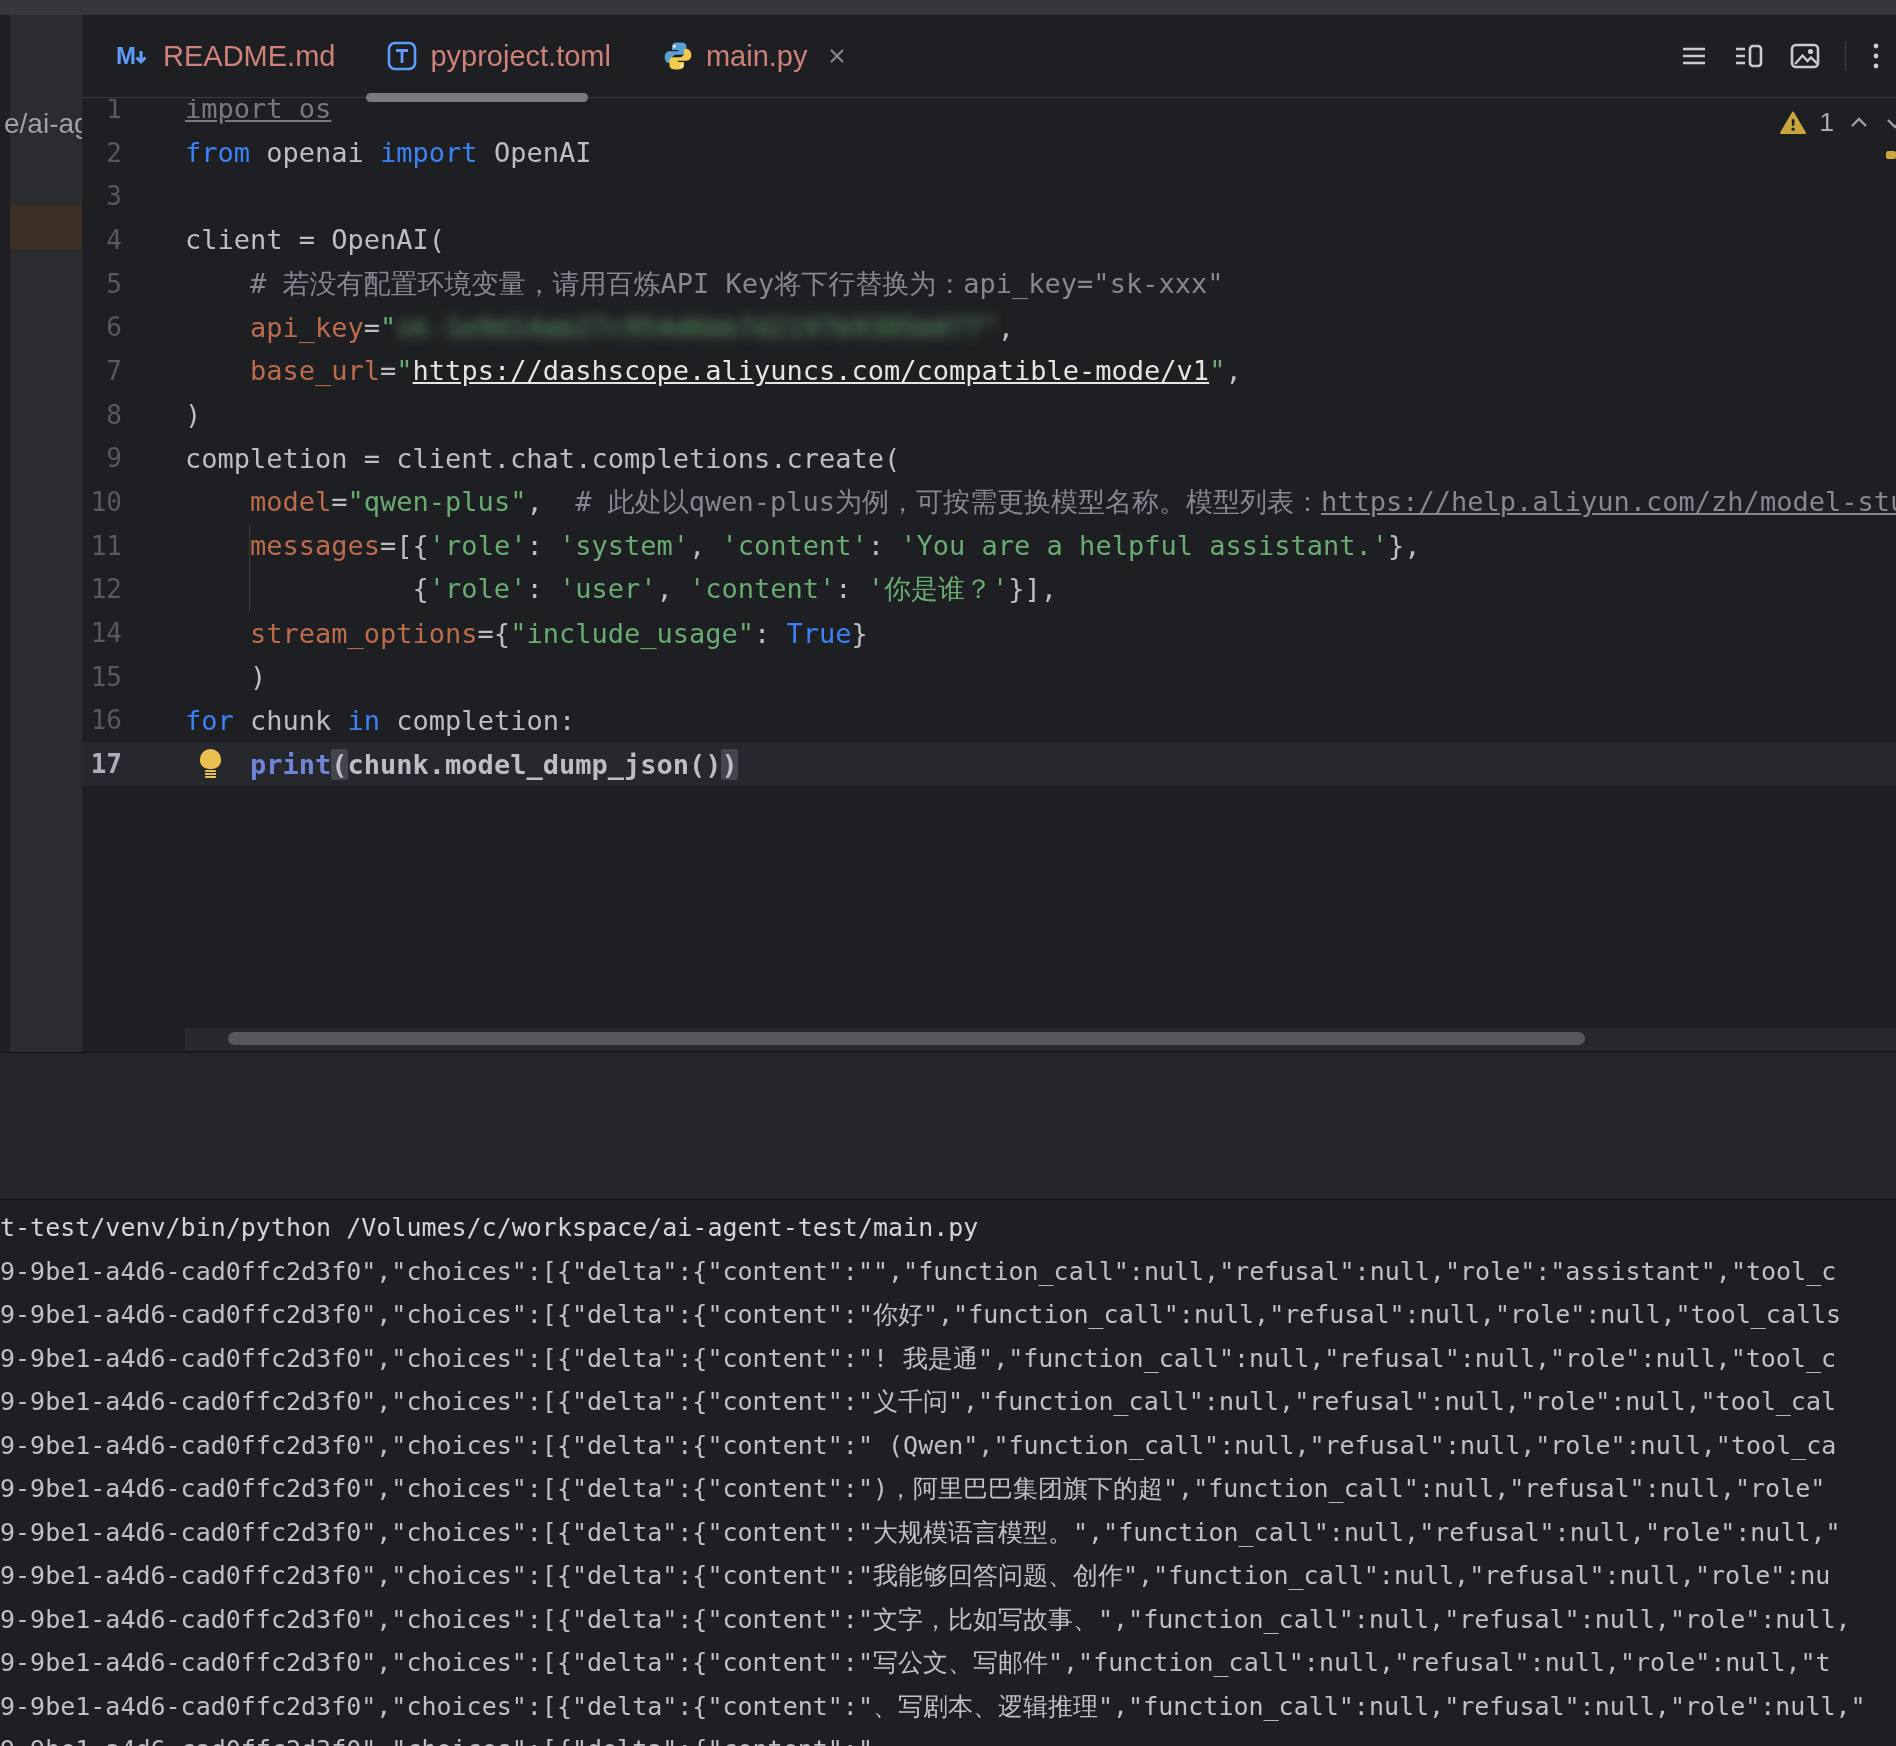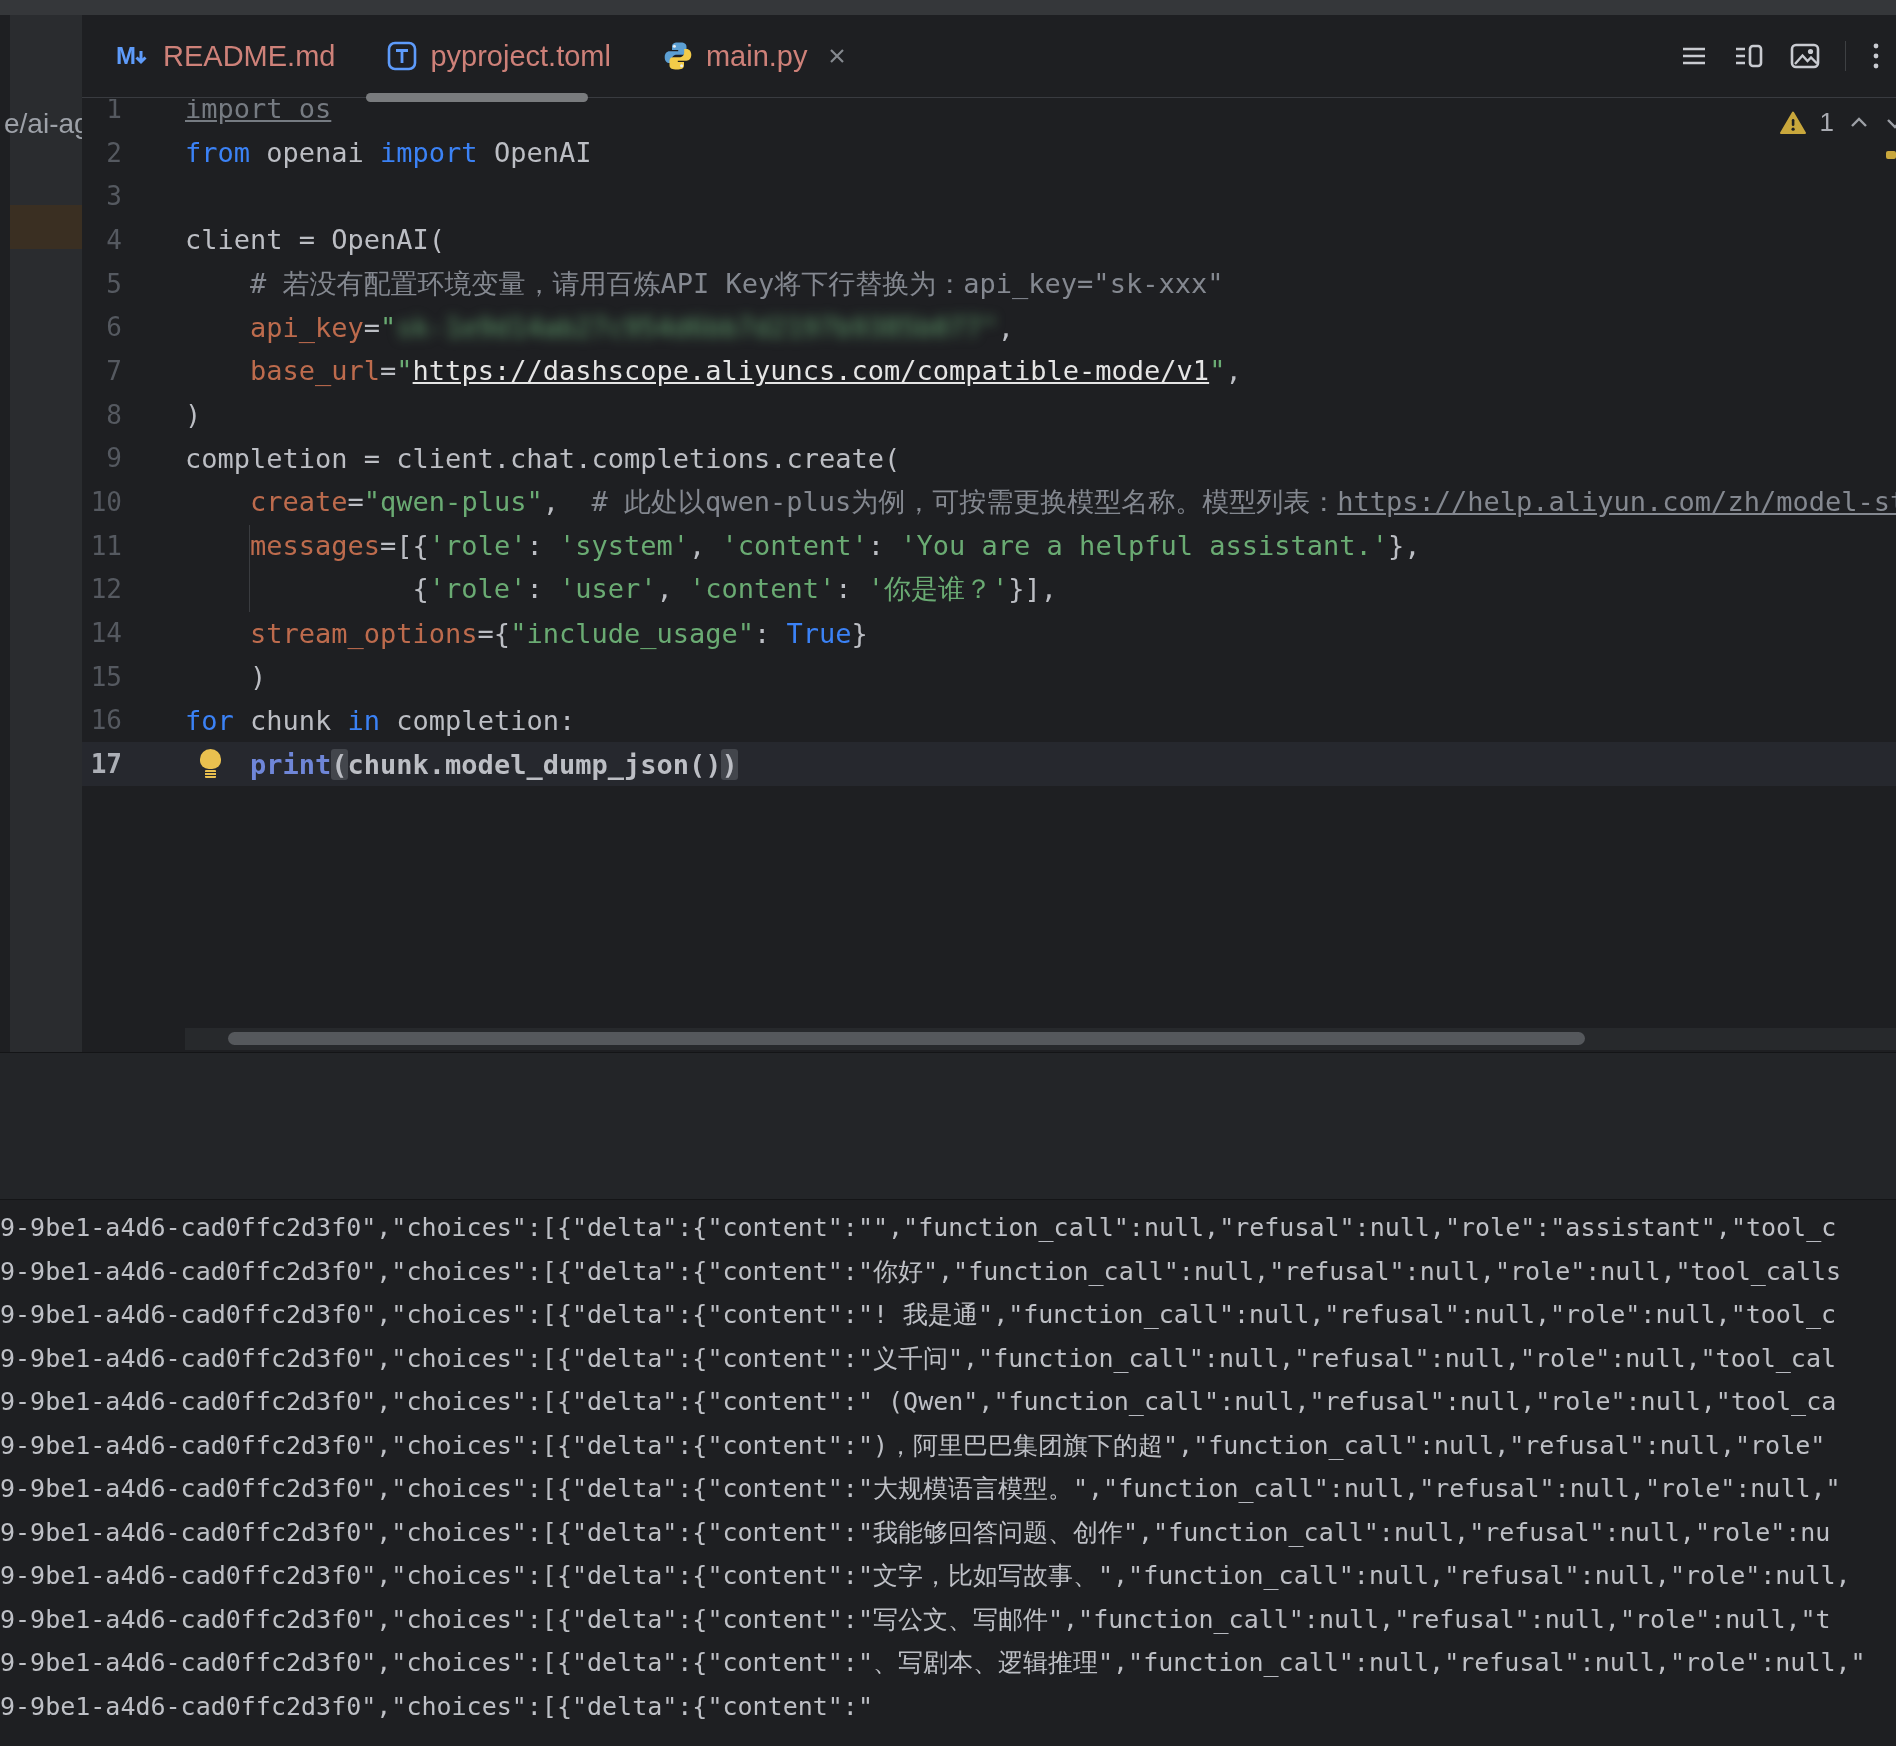--- a/index.html
+++ b/index.html
@@ -178,21 +178,21 @@
         <div class="code-row">
           <span class="gutter">8</span>
           <span class="code-pre"><span class="tk-txt">)</span></span>
         </div>
         <div class="code-row">
           <span class="gutter">9</span>
           <span class="code-pre"><span class="tk-txt">completion = client.chat.completions.create(</span></span>
         </div>
         <div class="code-row">
           <span class="gutter">10</span>
-          <span class="code-pre"><span class="tk-txt">    </span><span class="tk-par">create</span><span class="tk-txt">=</span><span class="tk-str">"qwen-plus"</span><span class="tk-txt">,  </span><span class="tk-com"># 此处以qwen-plus为例，可按需更换模型名称。模型列表：</span><span class="tk-comlink">https://help.aliyun.com/zh/model-stud</span></span>
+          <span class="code-pre"><span class="tk-txt">    </span><span class="tk-par">model</span><span class="tk-txt">=</span><span class="tk-str">"qwen-plus"</span><span class="tk-txt">,  </span><span class="tk-com"># 此处以qwen-plus为例，可按需更换模型名称。模型列表：</span><span class="tk-comlink">https://help.aliyun.com/zh/model-stud</span></span>
         </div>
         <div class="code-row">
           <span class="gutter">11</span>
           <span class="code-pre"><span class="tk-txt">    </span><span class="tk-par">messages</span><span class="tk-txt">=[{</span><span class="tk-str">'role'</span><span class="tk-txt">: </span><span class="tk-str">'system'</span><span class="tk-txt">, </span><span class="tk-str">'content'</span><span class="tk-txt">: </span><span class="tk-str">'You are a helpful assistant.'</span><span class="tk-txt">},</span></span>
         </div>
         <div class="code-row">
           <span class="gutter">12</span>
           <span class="code-pre"><span class="tk-txt">              {</span><span class="tk-str">'role'</span><span class="tk-txt">: </span><span class="tk-str">'user'</span><span class="tk-txt">, </span><span class="tk-str">'content'</span><span class="tk-txt">: </span><span class="tk-str">'你是谁？'</span><span class="tk-txt">}],</span></span>
         </div>
         <div class="code-row">
@@ -238,20 +238,21 @@
 
     <div id="hscroll-track"></div>
     <div id="hscroll-thumb"></div>
   </div>
 </section>
 
 <div id="midpanel" class="abs"></div>
 
 <section id="console" class="abs">
   <div id="console-lines">
+      <div class="console-row cmd">t-test/venv/bin/python /Volumes/c/workspace/ai-agent-test/main.py</div>
       <div class="console-row">9-9be1-a4d6-cad0ffc2d3f0","choices":[{"delta":{"content":"","function_call":null,"refusal":null,"role":"assistant","tool_c</div>
       <div class="console-row">9-9be1-a4d6-cad0ffc2d3f0","choices":[{"delta":{"content":"你好","function_call":null,"refusal":null,"role":null,"tool_calls</div>
       <div class="console-row">9-9be1-a4d6-cad0ffc2d3f0","choices":[{"delta":{"content":"! 我是通","function_call":null,"refusal":null,"role":null,"tool_c</div>
       <div class="console-row">9-9be1-a4d6-cad0ffc2d3f0","choices":[{"delta":{"content":"义千问","function_call":null,"refusal":null,"role":null,"tool_cal</div>
       <div class="console-row">9-9be1-a4d6-cad0ffc2d3f0","choices":[{"delta":{"content":" (Qwen","function_call":null,"refusal":null,"role":null,"tool_ca</div>
       <div class="console-row">9-9be1-a4d6-cad0ffc2d3f0","choices":[{"delta":{"content":")，阿里巴巴集团旗下的超","function_call":null,"refusal":null,"role"</div>
       <div class="console-row">9-9be1-a4d6-cad0ffc2d3f0","choices":[{"delta":{"content":"大规模语言模型。","function_call":null,"refusal":null,"role":null,"</div>
       <div class="console-row">9-9be1-a4d6-cad0ffc2d3f0","choices":[{"delta":{"content":"我能够回答问题、创作","function_call":null,"refusal":null,"role":nu</div>
       <div class="console-row">9-9be1-a4d6-cad0ffc2d3f0","choices":[{"delta":{"content":"文字，比如写故事、","function_call":null,"refusal":null,"role":null,</div>
       <div class="console-row">9-9be1-a4d6-cad0ffc2d3f0","choices":[{"delta":{"content":"写公文、写邮件","function_call":null,"refusal":null,"role":null,"t</div>

